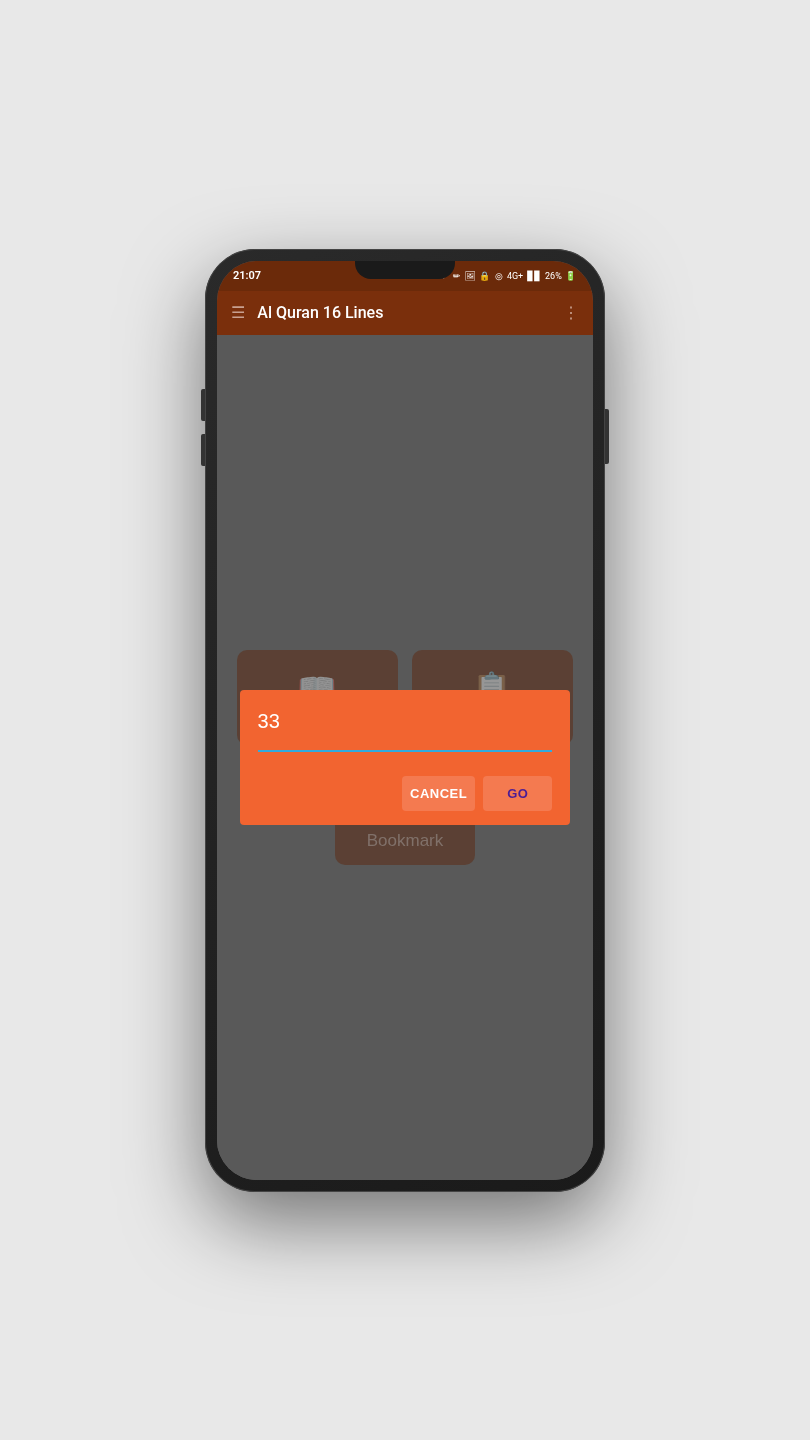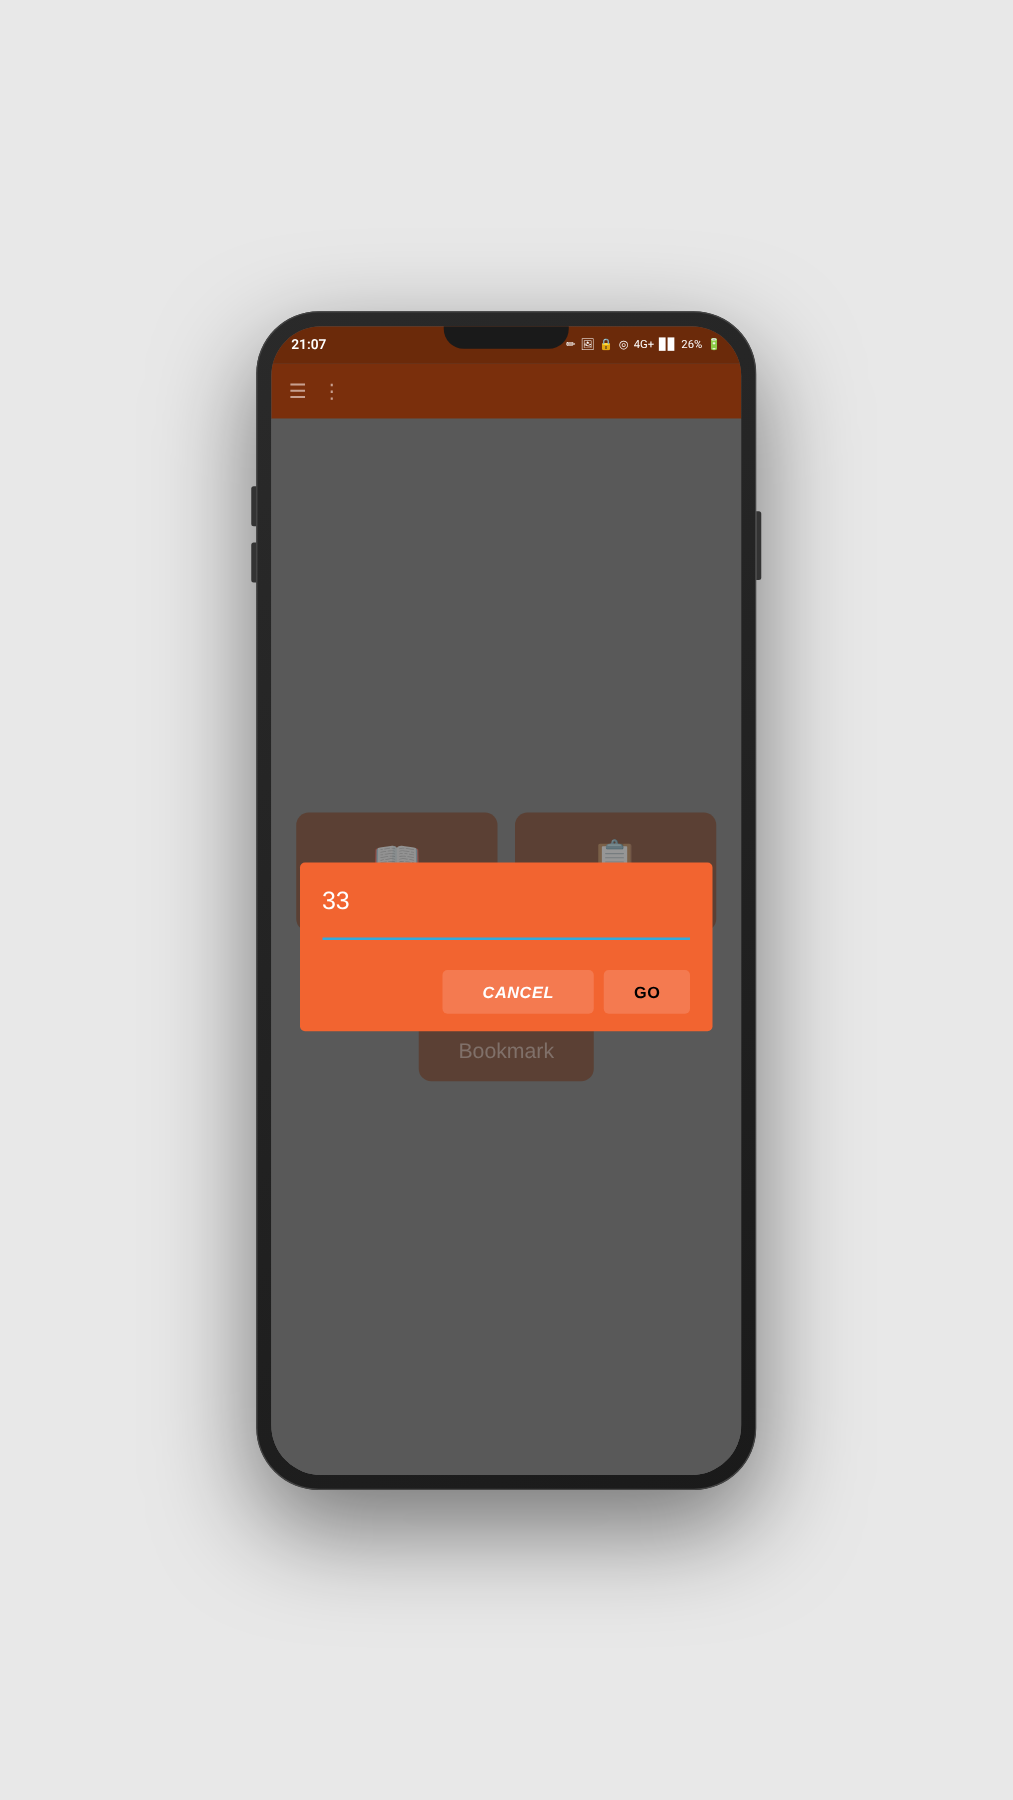--- a/index.html
+++ b/index.html
@@ -218,31 +218,30 @@
       display: flex;
       justify-content: flex-end;
       gap: 8px;
     }
 
     .btn-cancel {
       background: #f47a50;
       color: white;
       border: none;
       border-radius: 4px;
-      padding: 10px 32px;
+      padding: 10px 8px;
       font-size: 13px;
       font-weight: 700;
       cursor: pointer;
       letter-spacing: 0.5px;
-      font-style: italic;
     }
 
     .btn-go {
       background: #f47a50;
-      color: #000000;
+      color: #4c1d95;
       border: none;
       border-radius: 4px;
       padding: 10px 24px;
       font-size: 13px;
       font-weight: 700;
       cursor: pointer;
       letter-spacing: 0.5px;
     }
 
     
@@ -311,20 +310,21 @@
         <span class="status-icon">◎</span>
         <span class="status-icon">4G+</span>
         <span class="status-icon">▊▊</span>
         <span class="status-icon">26%</span>
         <span class="status-icon">🔋</span>
       </div>
     </div>
 
     <div class="app-bar">
       <span class="app-bar-menu">☰</span>
+      <span class="app-bar-title">Al Quran 16 Lines</span>
       <span class="app-bar-more">⋮</span>
     </div>
 
     <div class="main-content">
 
       <div class="menu-grid">
         <button class="menu-btn">
           <span class="menu-btn-icon">📖</span>
           <span class="menu-btn-label">Resume</span>
         </button>

